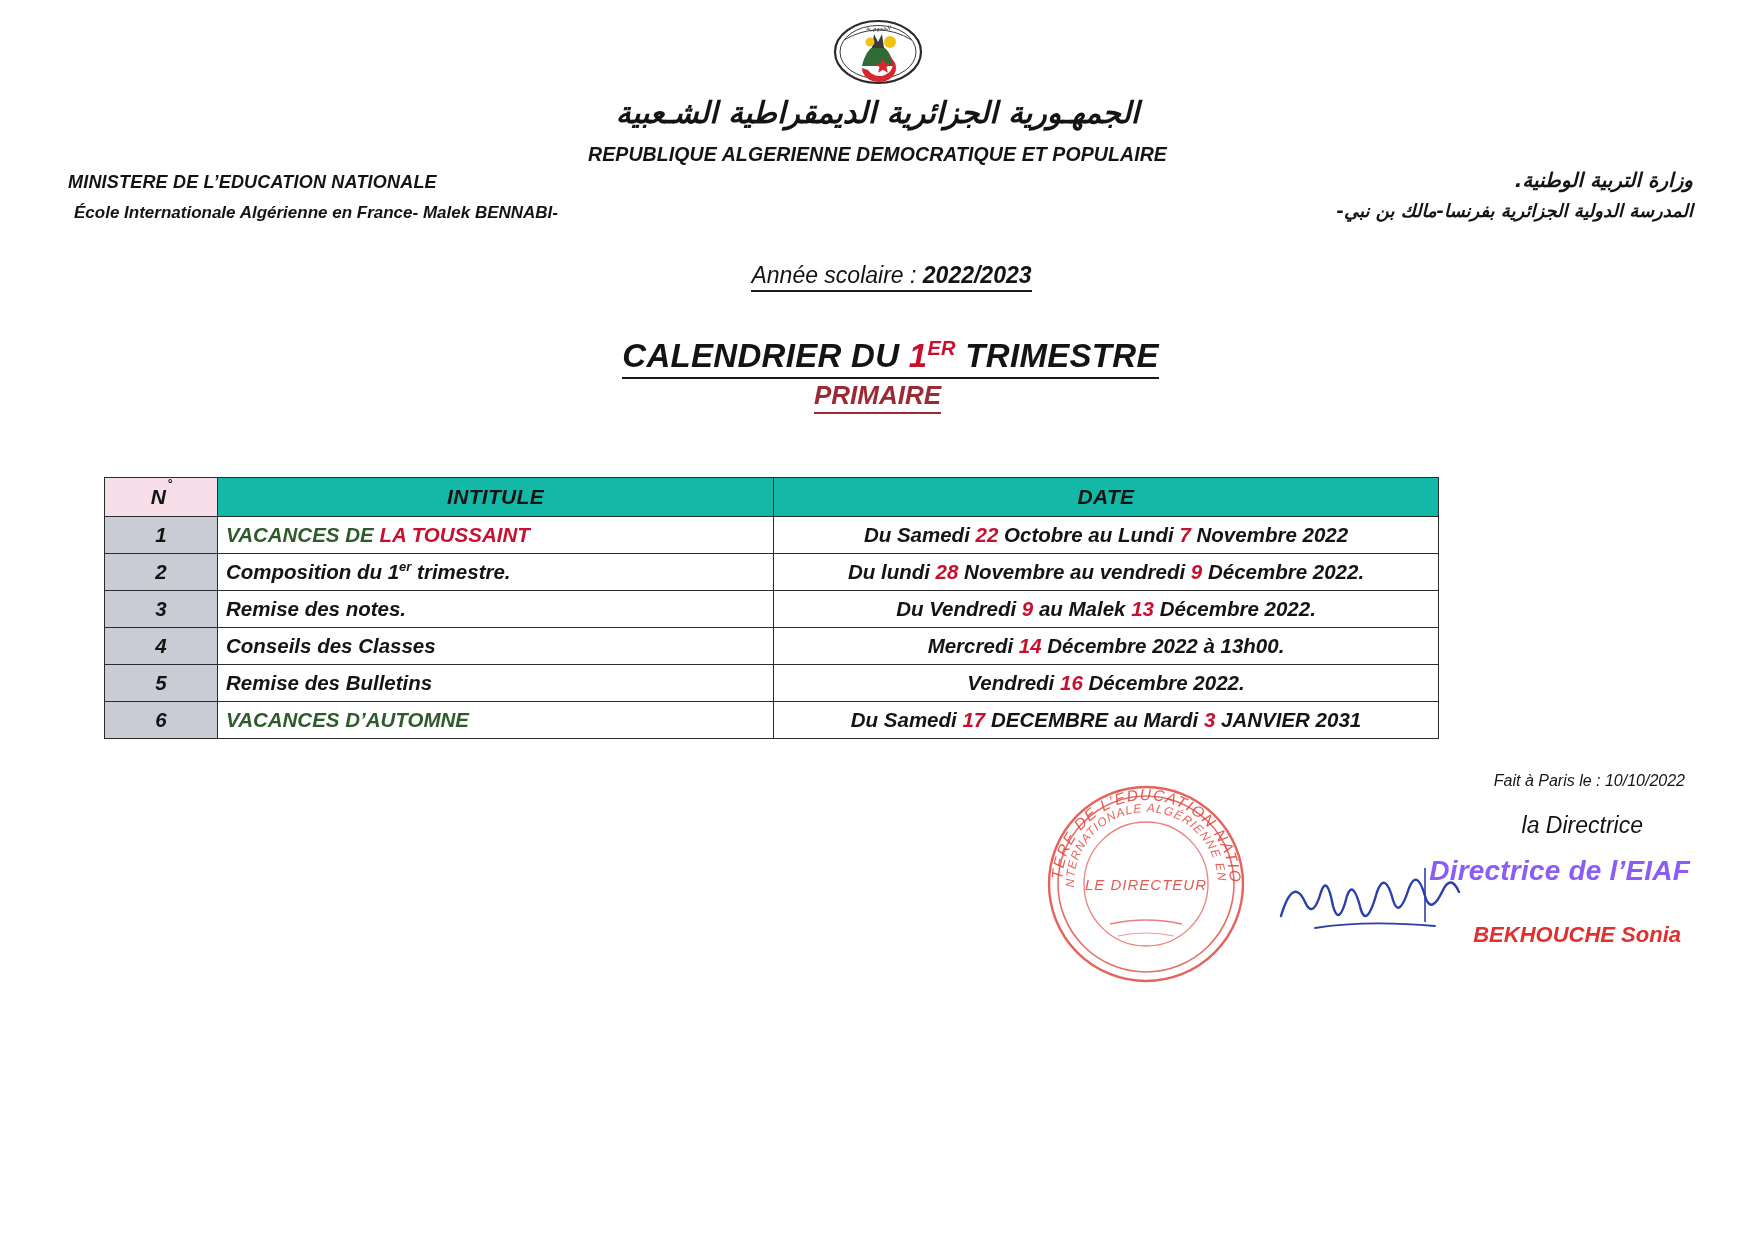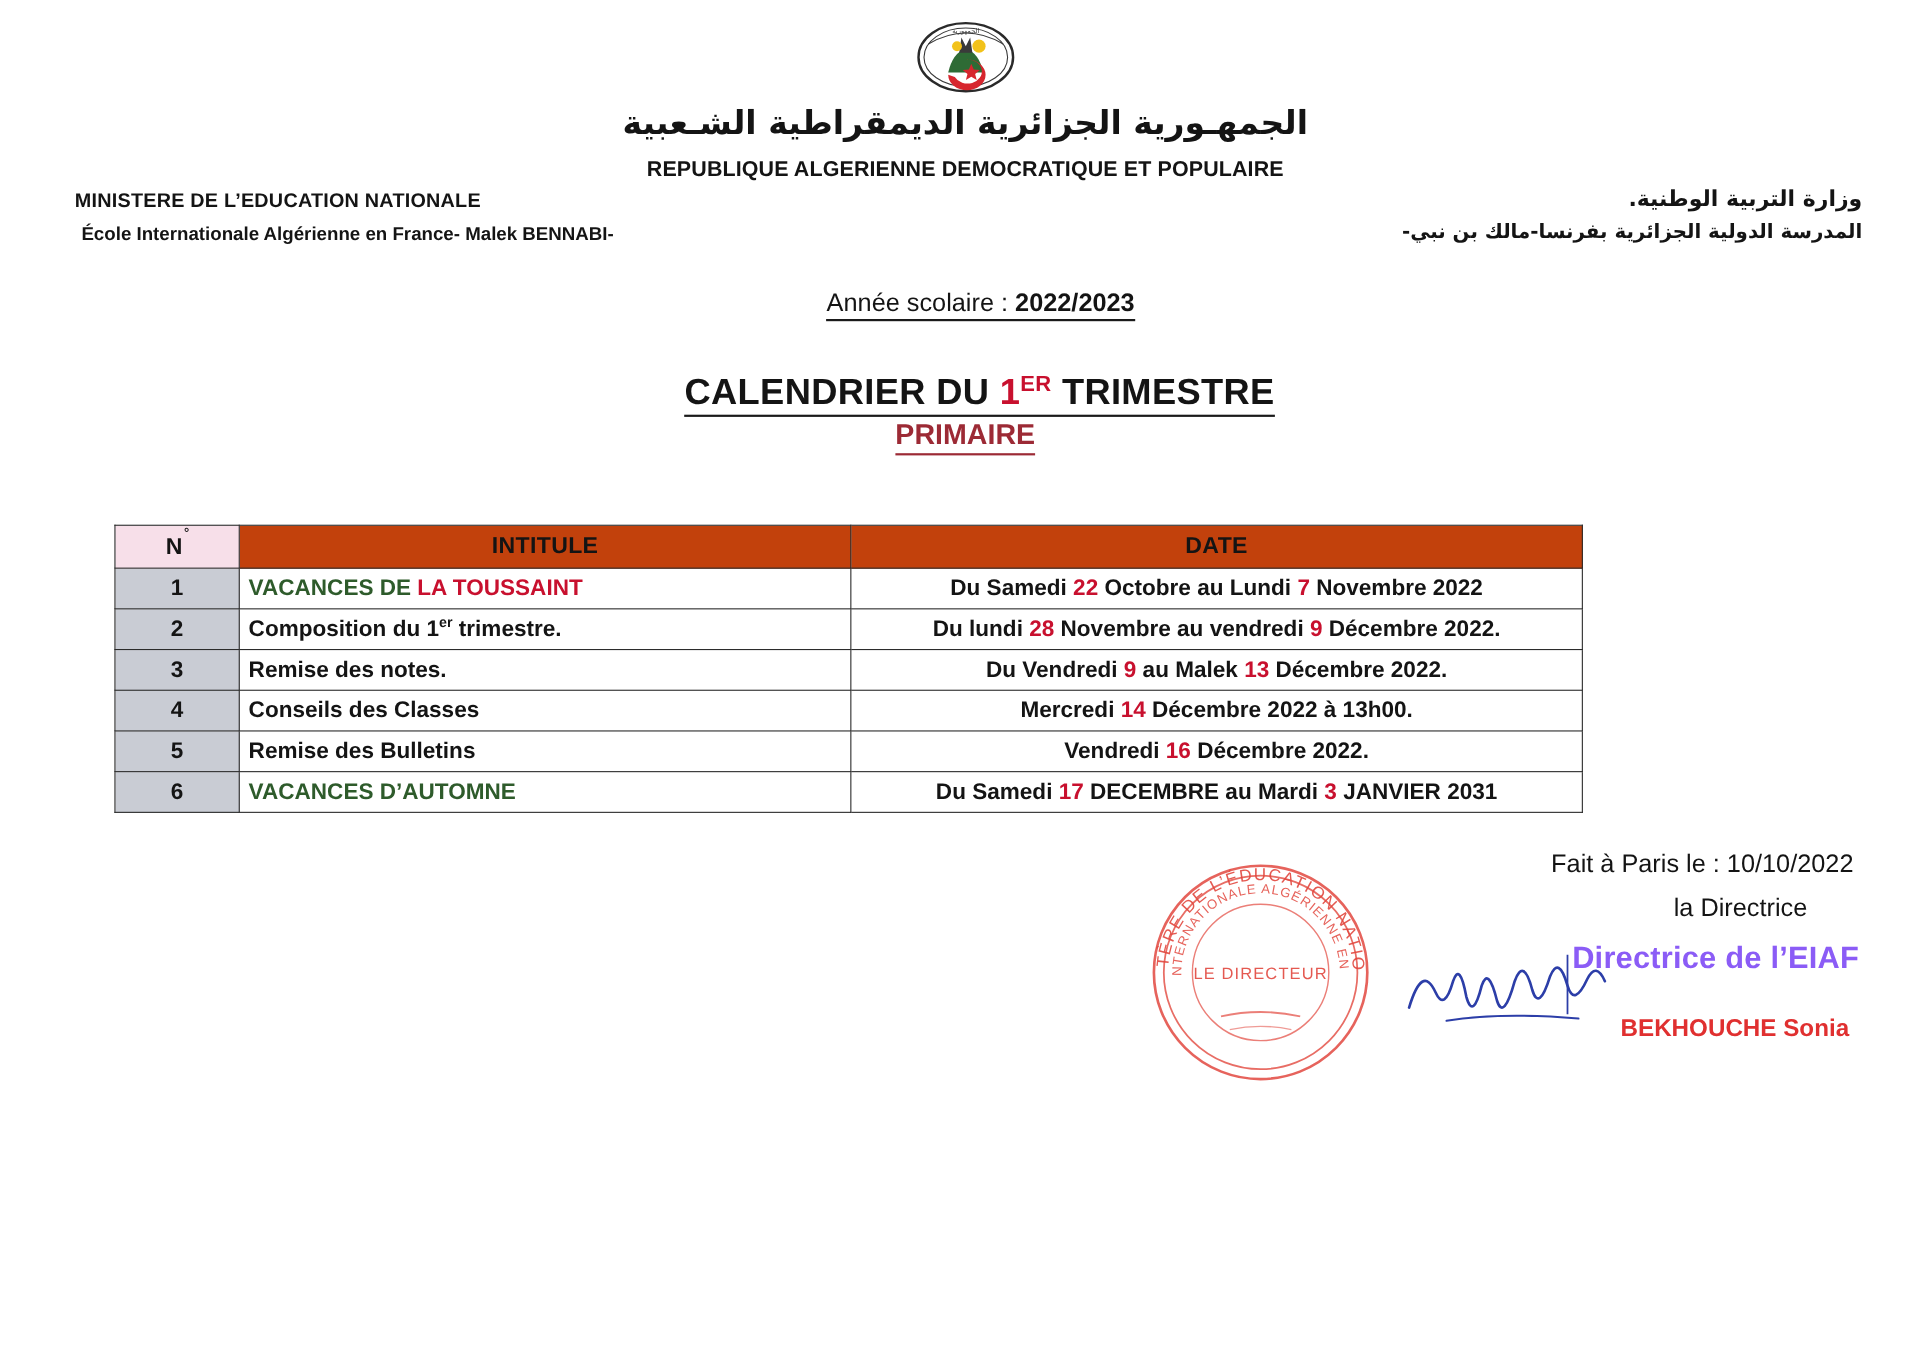--- a/index.html
+++ b/index.html
@@ -4,21 +4,21 @@
 <style>
   html,body{margin:0;padding:0;}
   body{
     width:1755px;height:1242px;
     background:#ffffff;
     font-family:"Liberation Sans", sans-serif;
     color:#141414;
     position:relative;
     overflow:hidden;
   }
-  .page{position:relative;width:1755px;height:908px;}
+  .page{position:relative;width:1755px;height:908px;font-style:italic;}
 
   
   .emblem{
     position:absolute;left:50%;top:18px;transform:translateX(-50%);
     width:92px;height:68px;
   }
 
   
   .nat-ar{
     position:absolute;left:0;right:0;top:95px;
@@ -75,21 +75,21 @@
   }
   table.cal td, table.cal th{
     border:1.3px solid #2b2b2b;
     padding:0 8px;
     height:36px;
     vertical-align:middle;
     font-size:20.5px;
     font-weight:bold;
   }
   table.cal thead th{
-    background:#c2410c;
+    background:#14b8a6;
     text-align:center;
     font-size:21px;
     height:38px;
     letter-spacing:.3px;
   }
   table.cal thead th.num-h{background:#f7dfe9;}
   col.c-num{width:113px;}
   col.c-int{width:556px;}
   col.c-date{width:665px;}
 
@@ -104,21 +104,21 @@
 
   .g{color:#2e5b2b;}
   .r{color:#c8102e;}
 
   .nsym{position:relative;}
   .nsym sup{font-size:12px;position:relative;top:-8px;left:1px;}
 
   
   .fait{
     position:absolute;right:70px;top:772px;
-    font-size:23px;text-align:right;
+    font-size:16px;text-align:right;
   }
   .directrice{
     position:absolute;right:112px;top:812px;
     font-size:23px;text-align:right;
   }
   .sig-title{
     position:absolute;right:65px;top:855px;
     font-size:28px;font-weight:bold;color:#8b5cf6;
     letter-spacing:.2px;
   }

